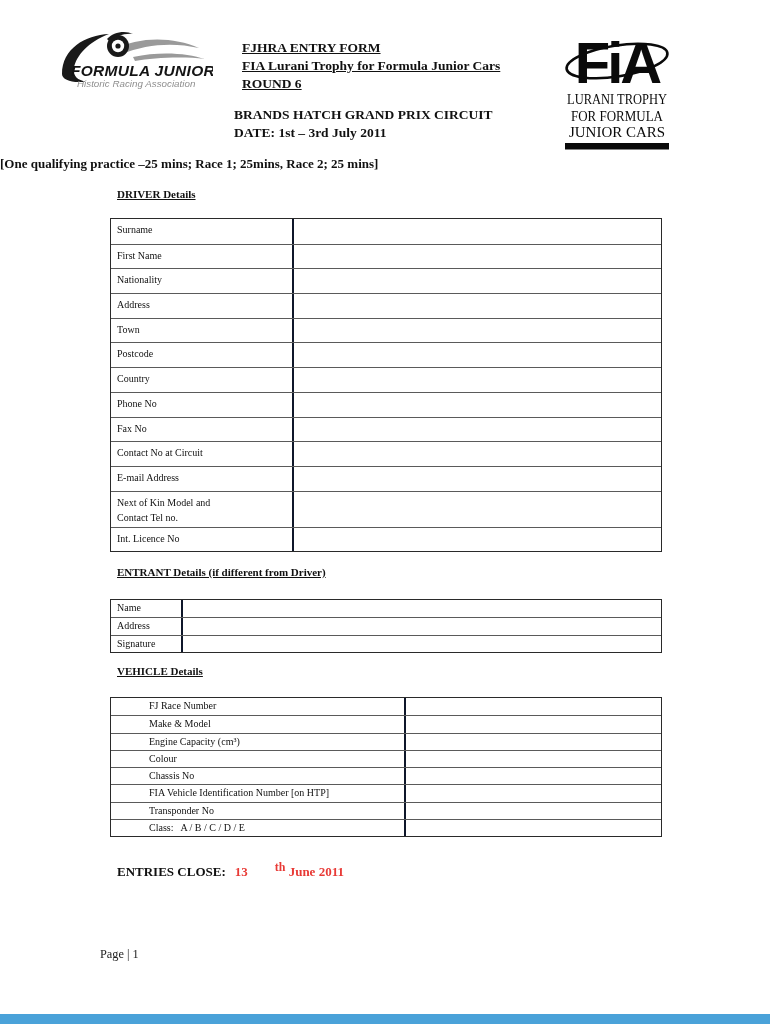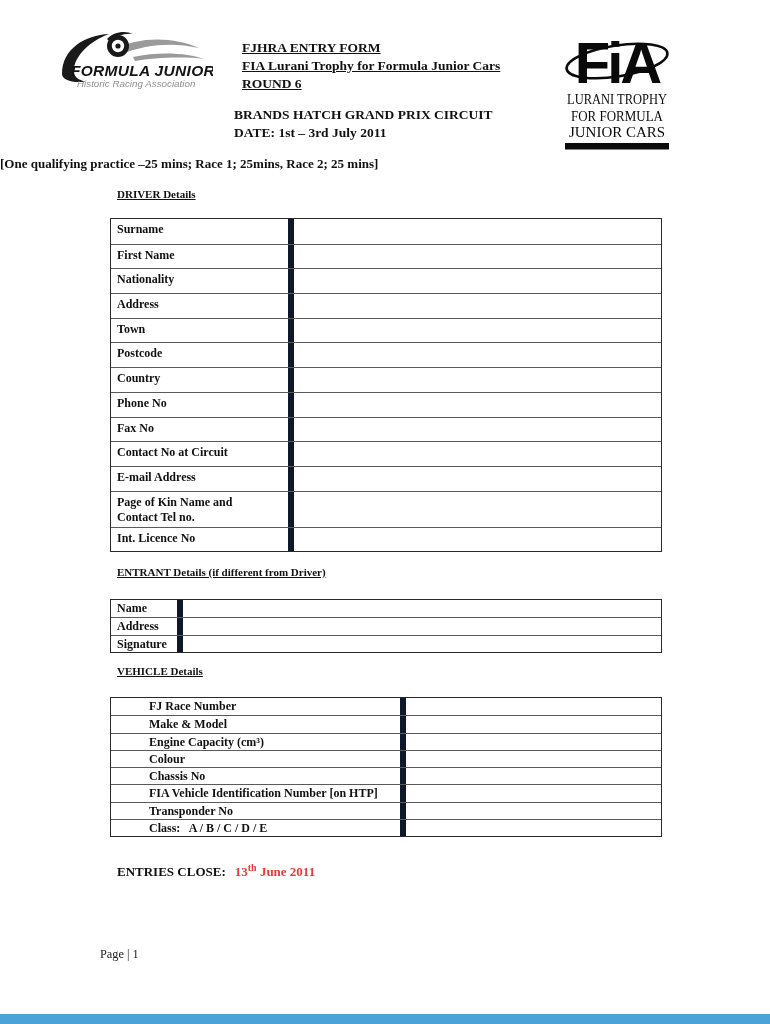--- a/index.html
+++ b/index.html
@@ -22,34 +22,34 @@
   .h-driver  { top:188px; }
   .h-entrant { top:566px; }
   .h-vehicle { top:665px; }
   
   .formtable { position:absolute; left:110px; width:552px; border:1.5px solid #2a2a2a; background:#fff; }
   .t-driver  { top:218px; }
   .t-entrant { top:599px; }
   .t-vehicle { top:697px; }
   .frow { display:flex; align-items:stretch; border-top:1px solid #5a5a5a; }
   .frow:first-child { border-top:none; }
-  .flabel { border-right:6px solid #0f172a; font-size:12px; white-space:pre-wrap;font-weight:bold; }
+  .flabel { border-right:2px solid #0f172a; font-size:10px; white-space:pre-wrap; }
   .fvalue { flex:1; }
   .t-driver  .frow { min-height:24.7px; }
   .t-driver  .flabel { width:183px; line-height:15px; padding:3px 5px 2px 6px; }
   .t-entrant .frow { min-height:17.4px; }
   .t-entrant .flabel { width:72px; line-height:14px; padding:1px 5px 1px 6px; }
   .t-vehicle .frow { min-height:17.3px; }
   .t-vehicle .flabel { width:263px; line-height:14px; padding:1px 5px 1px 6px;margin-left:32px; }
   
   .closing-block { position:absolute; left:117px; top:863px; font-size:13px; line-height:17.5px; }
   .closing-block .b { font-weight:bold; }
   .red { color:var(--red, #e83a36); font-weight:bold; }
   .closing-block .date { margin-left:9px; }
-  sup.red { font-size:10px; vertical-align:super; line-height:0; }
+  sup.red { font-size:12px; vertical-align:super; line-height:0;margin-left:27px; }
   .fee-normal { font-weight:normal; }
   
   .page-footer { position:absolute; left:100px; top:947px; font-size:12.3px; color:#222; }
   .bottom-bar { position:absolute; left:0; top:1014px; width:770px; height:10px; background:var(--bar_blue, #4aa2d9); }
 </style>
 </head>
 <body>
 
 <div class="page">
 
@@ -126,21 +126,21 @@
       </div>
       <div class="frow">
         <div class="flabel">Contact No at Circuit</div>
         <div class="fvalue"></div>
       </div>
       <div class="frow">
         <div class="flabel">E-mail Address</div>
         <div class="fvalue"></div>
       </div>
       <div class="frow">
-        <div class="flabel">Page of Kin Name and
+        <div class="flabel">Next of Kin Model and
 Contact Tel no.</div>
         <div class="fvalue"></div>
       </div>
       <div class="frow">
         <div class="flabel">Int. Licence No</div>
         <div class="fvalue"></div>
       </div>
     </div>
 
   <div class="sec-heading h-entrant">ENTRANT Details (if different from Driver)</div>

